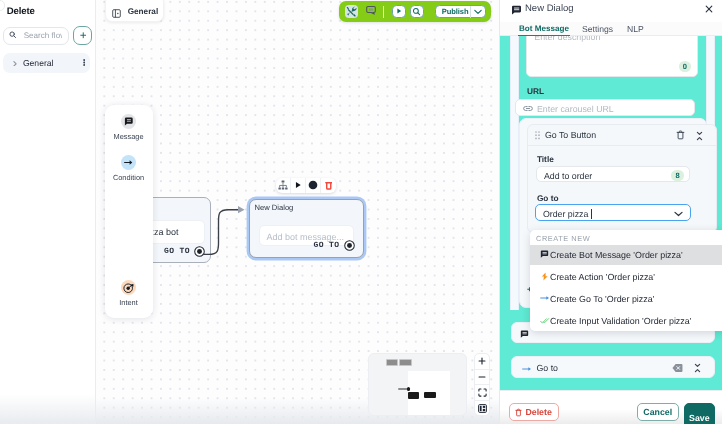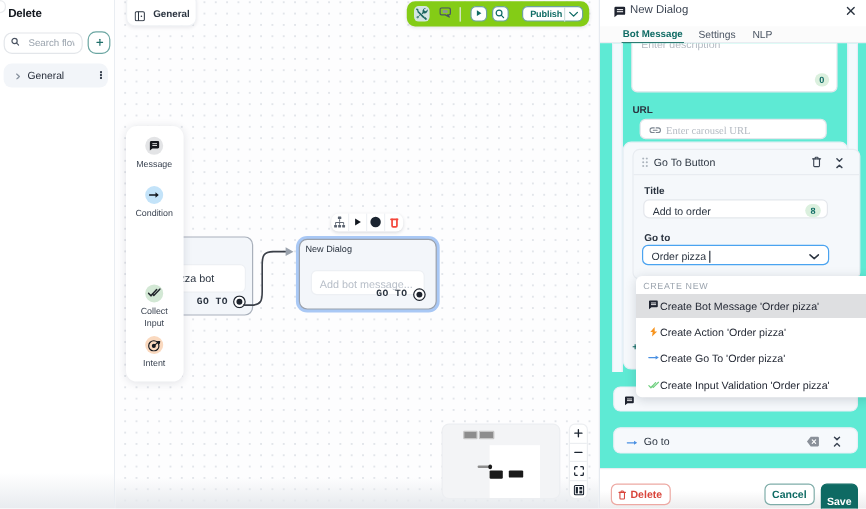--- a/index.html
+++ b/index.html
@@ -288,31 +288,20 @@
         <svg width="9.6" height="9.6" viewBox="0 0 14 14">
             <path d="M1.3 2.6 a1.8 1.8 0 0 1 1.8-1.8 h7.8 a1.8 1.8 0 0 1 1.8 1.8 v5.4 a1.8 1.8 0 0 1 -1.8 1.8 h-6.5 l-3.1 2.6 Z" fill="#17191f"></path>
             <g fill="#fff">
               <rect x="4.3" y="3.5" width="5.7" height="1.0"></rect>
               <rect x="4.3" y="5.6" width="5.7" height="1.0"></rect>
             </g>
           </svg>
       </div>
       <div class="pal-lab">Message</div>
     </div>
-    <div class="pal-item" style="top:132px;">
-      <div class="pal-circ" style="background:#d3e8d5;">
-        <svg width="11.5" height="11.5" viewBox="0 0 14 14">
-            <g fill="none" stroke="#22262c" stroke-width="1.5" stroke-linecap="round" stroke-linejoin="round">
-              <path d="M0.9 6.5 L3.4 9.2 L9.2 2.8"></path>
-              <path d="M5.0 7.4 L6.3 8.8 L12.6 2.3"></path>
-            </g>
-          </svg>
-      </div>
-      <div class="pal-lab" style="line-height:9.5px;">Collect Input</div>
-    </div>
     <div class="pal-item" style="top:175px;">
       <div class="pal-circ" style="background:#fad9bf;">
         <svg width="11.5" height="11.5" viewBox="0 0 14 14">
             <circle cx="6.3" cy="7.6" r="5.2" fill="none" stroke="#14181f" stroke-width="1.15"></circle>
             <circle cx="6.3" cy="7.6" r="2.05" fill="#14181f"></circle>
             <path d="M6.3 7.6 L11.4 3.3" stroke="#14181f" stroke-width="1.2" stroke-linecap="round"></path>
             <path d="M9.0 3.0 L12.9 2.6 L12.4 6.0 Z" fill="#14181f"></path>
           </svg>
       </div>
       <div class="pal-lab">Intent</div>
@@ -481,21 +470,21 @@
                   background:#f4f9fd; border-left:1px solid #e7eef7; border-right:1px solid #e7eef7;"></div>
       <div style="position:absolute; left:206px; top:-46px; width:8.5px; height:320px;
                   background:#f4f9fd; border-left:1px solid #e7eef7; border-right:1px solid #e7eef7;"></div>
 
       <div class="txtarea" style="left:26.3px; top:-8px; width:171.8px; height:49px;">
         <span class="ph" style="top:3px;">Enter description</span>
         <span class="cbadge" style="right:6px; bottom:4px; width:12.5px; height:11px;">0</span>
       </div>
 
       <div class="fld-label" style="left:27px; top:50px;">URL</div>
-      <div class="inp" style="left:33px; top:63.4px; width:156px; height:16.6px;font-family:Liberation Serif, serif;">
+      <div class="inp" style="left:15px; top:63.4px; width:180px; height:16.6px;">
         <span style="position:absolute;left:7px;top:4px;">
           <svg width="10" height="9" viewBox="0 0 14 12">
               <g fill="none" stroke="#7b848f" stroke-width="1.25" stroke-linecap="round">
                 <path d="M5.9 3.3 H3.6 a2.7 2.7 0 0 0 0 5.4 h2.3"></path>
                 <path d="M8.1 3.3 h2.3 a2.7 2.7 0 0 1 0 5.4 h-2.3"></path>
                 <line x1="4.8" y1="6" x2="9.2" y2="6"></line>
               </g>
             </svg>
         </span>
         <span class="ph" style="left:21px; top:4px;">Enter carousel URL</span>

